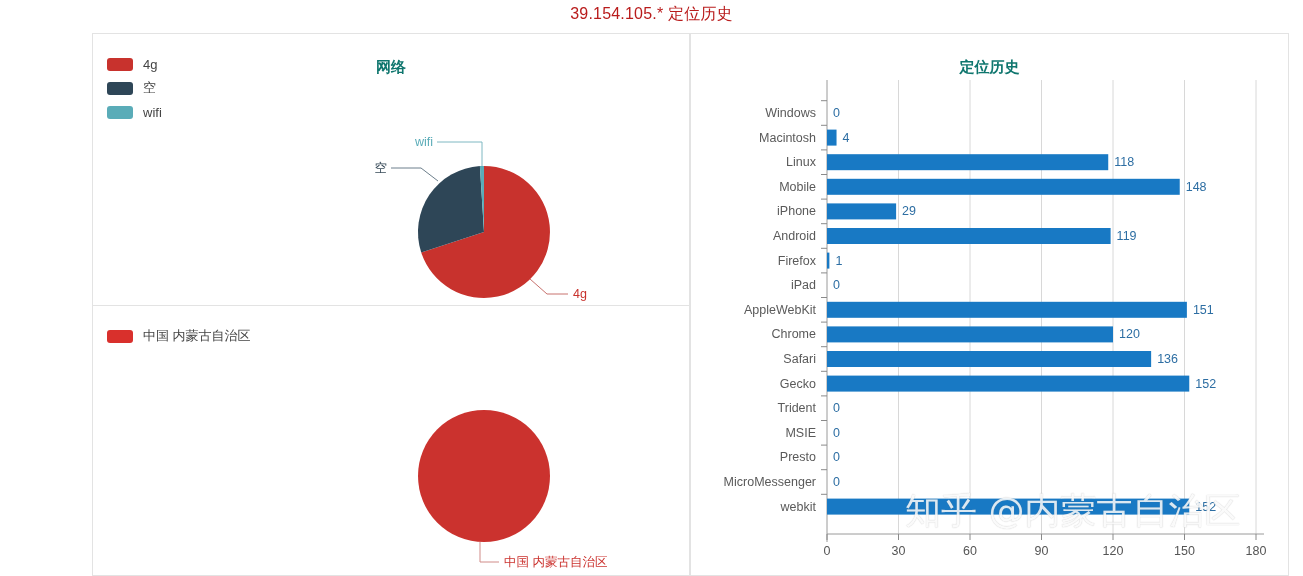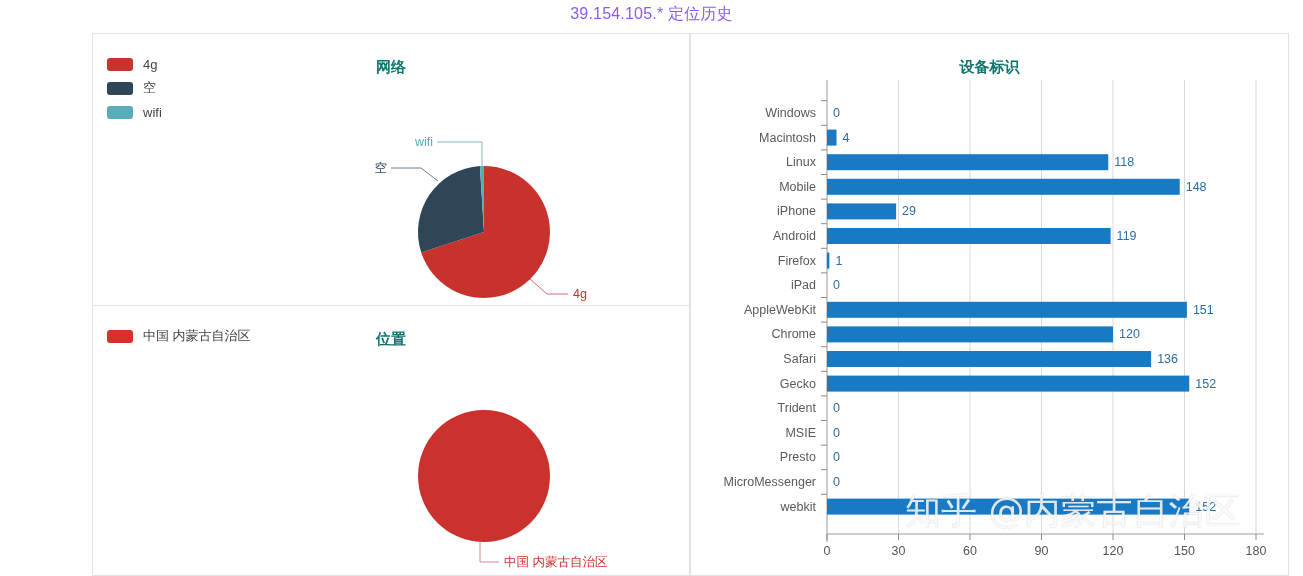--- a/index.html
+++ b/index.html
@@ -17,21 +17,21 @@
   }
 
   
   #page-title {
     position: absolute;
     top: 4px;
     left: 0;
     width: 1303px;
     text-align: center;
     font-size: 16px;
-    color: #8b5cf6;
+    color: #b91c1c;
     font-weight: 400;
     letter-spacing: 0.2px;
   }
 
   
   .panel {
     position: absolute;
     background: #fff;
     border: 1px solid #e3e3e3;
     box-sizing: border-box;
@@ -162,40 +162,39 @@
       <polyline fill="none" stroke="#6d7f8c" stroke-width="1" points="157,85 140,72 110,72"></polyline>
       <text class="leader-text" x="106" y="76" text-anchor="end" fill="#384b59">空</text>
 
       <polyline fill="none" stroke="#c8726e" stroke-width="1" points="249,183 266,198 287,198"></polyline>
       <text class="leader-text" x="292" y="202" text-anchor="start" fill="#c8322d">4g</text>
     </svg>
   </div>
 </div>
 
 <div class="panel" id="panel-location">
-  <div class="panel-title">位置</div>
 
   <div class="legend">
     <div class="legend-item">
       <span class="legend-swatch" style="background:#d9302c"></span>
       <span class="legend-label">中国 内蒙古自治区</span>
     </div>
   </div>
 
   <div class="pie-wrap" style="left:188px; top:60px;">
     <svg class="pie-svg" width="400" height="210" viewBox="0 0 400 210">
       <circle cx="203" cy="110" r="66" fill="#cb322e"></circle>
       <polyline fill="none" stroke="#d08b88" stroke-width="1" points="199,176 199,196 218,196"></polyline>
       <text class="leader-text" x="223" y="200" text-anchor="start" fill="#cb322e">中国 内蒙古自治区</text>
     </svg>
   </div>
 </div>
 
 <div class="panel" id="panel-device">
-  <div class="panel-title">设备标识</div>
+  <div class="panel-title">定位历史</div>
   <div id="bar-area">
     <svg id="bar-svg" width="599" height="543" viewBox="0 0 599 543">
         <line x1="207.5" x2="207.5" y1="46" y2="500" stroke="#d8d8d8" stroke-width="1"></line>
         <line x1="279" x2="279" y1="46" y2="500" stroke="#d8d8d8" stroke-width="1"></line>
         <line x1="350.5" x2="350.5" y1="46" y2="500" stroke="#d8d8d8" stroke-width="1"></line>
         <line x1="422" x2="422" y1="46" y2="500" stroke="#d8d8d8" stroke-width="1"></line>
         <line x1="493.5" x2="493.5" y1="46" y2="500" stroke="#d8d8d8" stroke-width="1"></line>
         <line x1="565" x2="565" y1="46" y2="500" stroke="#d8d8d8" stroke-width="1"></line>
         <line x1="136" x2="136" y1="46" y2="508" stroke="#9a9a9a" stroke-width="1"></line>
         <line x1="136" x2="573" y1="500" y2="500" stroke="#9a9a9a" stroke-width="1"></line>

